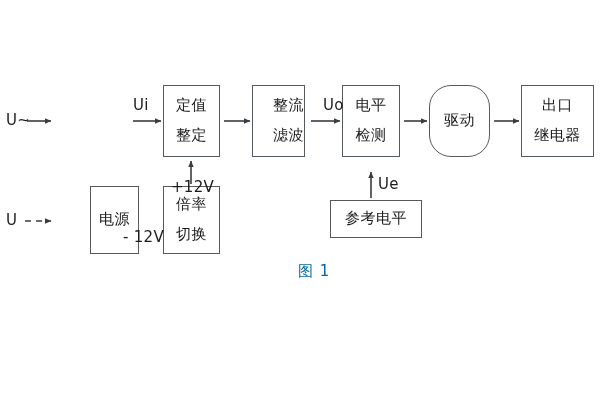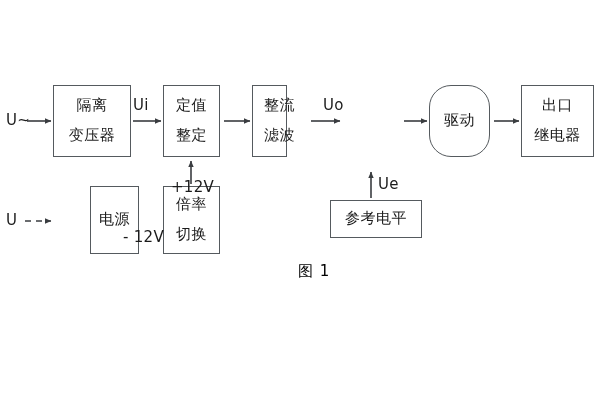--- a/index.html
+++ b/index.html
@@ -41,21 +41,21 @@
   }
   .sig {
     position: absolute;
     color: #1b1b1b;
     font-size: 15px;
     white-space: nowrap;
     letter-spacing: 0.3px;
   }
   .caption {
     position: absolute;
-    color: #000000;
+    color: #0369a1;
     font-size: 15px;
     white-space: nowrap;
     letter-spacing: 1px;
   }
   svg.wires {
     position: absolute;
     left: 0;
     top: 0;
     width: 600px;
     height: 400px;
@@ -96,35 +96,35 @@
     <line class="dash" x1="25" y1="221" x2="51" y2="221" marker-end="url(#ah)"></line>
 
     <line x1="104" y1="203" x2="122" y2="203" marker-end="url(#ah)"></line>
     <line x1="104" y1="238" x2="122" y2="238" marker-end="url(#ah)"></line>
 
     <line x1="191" y1="184" x2="191" y2="161" marker-end="url(#ah)"></line>
 
     <line x1="371" y1="198" x2="371" y2="172" marker-end="url(#ah)"></line>
   </svg>
 
-  <div class="block two-line" style="left:53px; top:85px; width:78px; height:72px;">
-    <span class="ln">隔离</span>
-    <span class="ln">变压器</span>
-  </div>
 
   <div class="block two-line" style="left:163px; top:85px; width:57px; height:72px;">
     <span class="ln">定值</span>
     <span class="ln">整定</span>
   </div>
 
-  <div class="block two-line" style="left:252px; top:85px; width:35px; height:72px;padding-left:20px;">
+  <div class="block two-line" style="left:252px; top:85px; width:53px; height:72px;padding-left:20px;">
     <span class="ln">整流</span>
     <span class="ln">滤波</span>
   </div>
 
+  <div class="block two-line" style="left:342px; top:85px; width:58px; height:72px;">
+    <span class="ln">电平</span>
+    <span class="ln">检测</span>
+  </div>
 
   <div class="block" style="left:429px; top:85px; width:61px; height:72px;border-radius:22px;">
     <span class="ln">驱动</span>
   </div>
 
   <div class="block two-line" style="left:521px; top:85px; width:73px; height:72px;">
     <span class="ln">出口</span>
     <span class="ln">继电器</span>
   </div>
 

